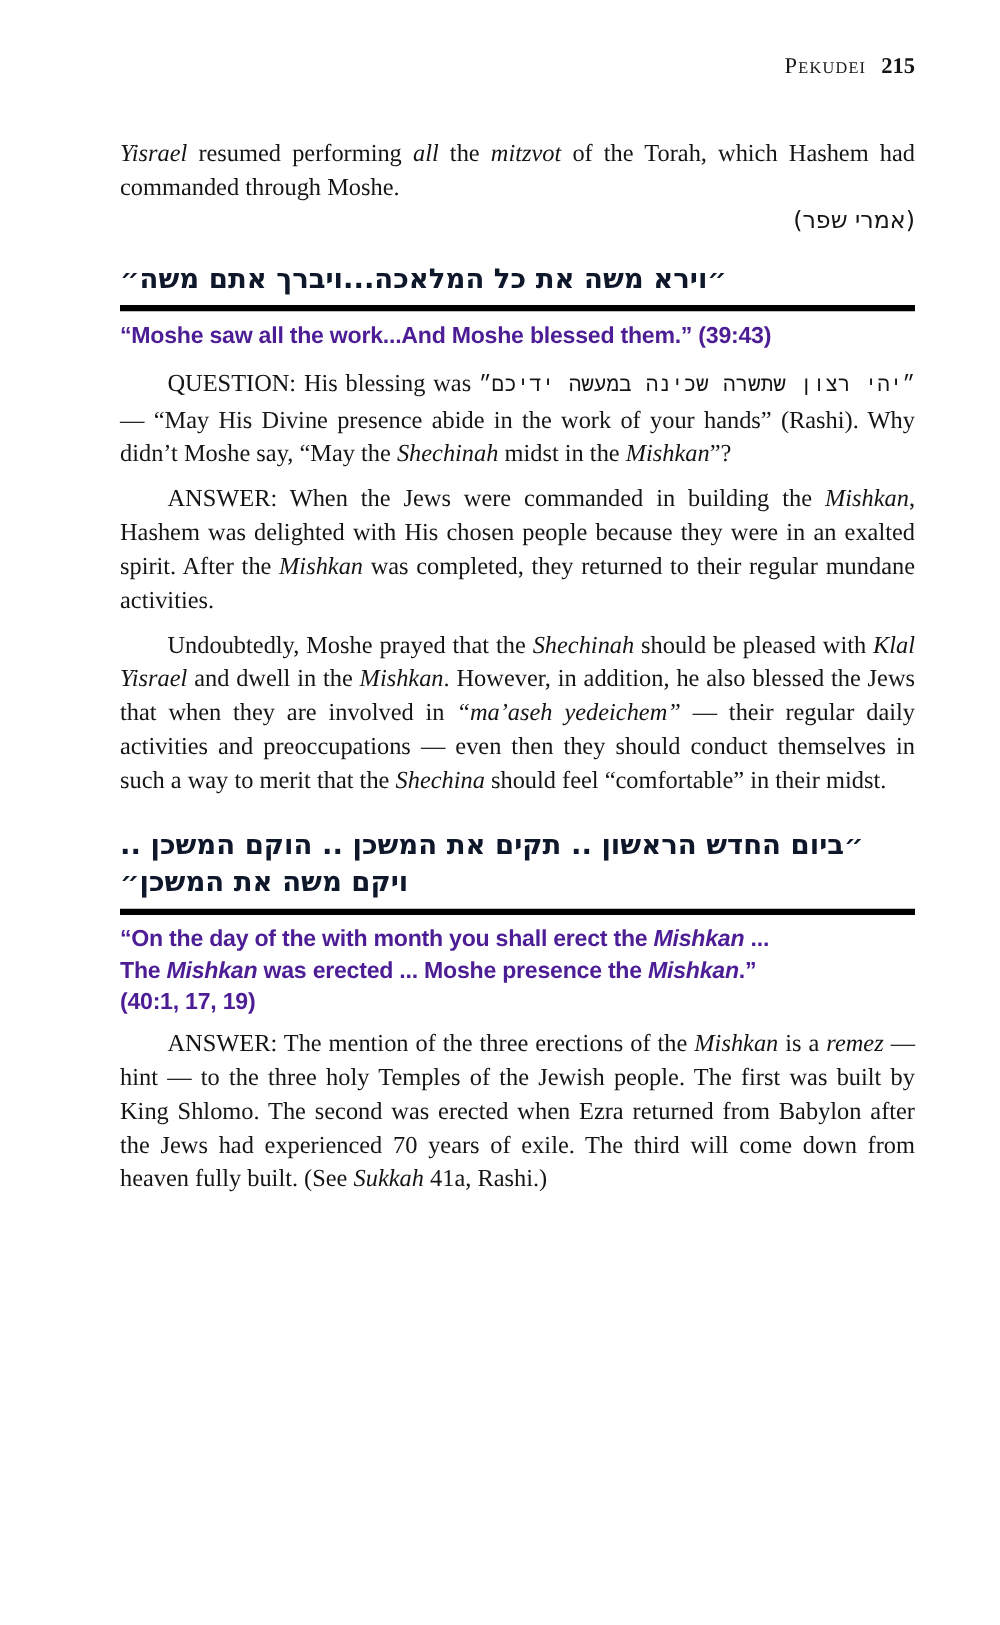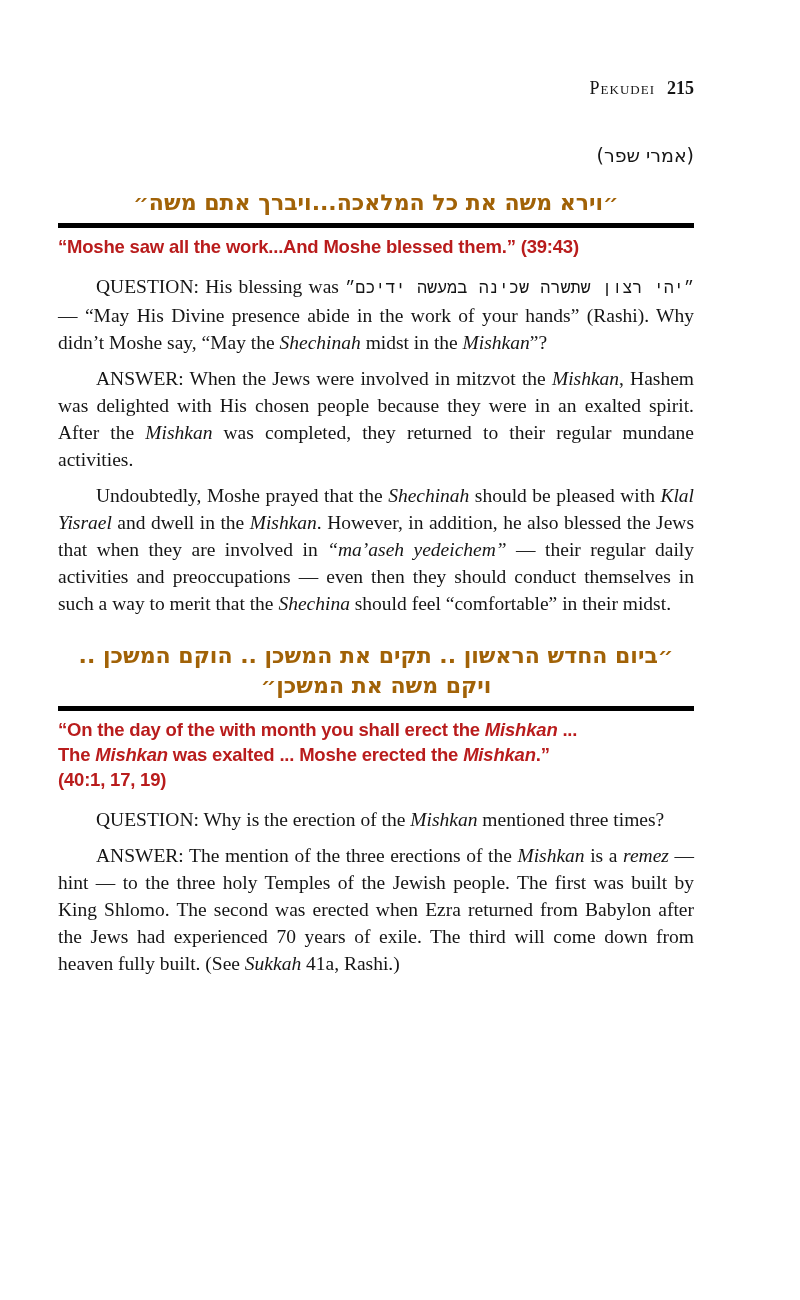--- a/index.html
+++ b/index.html
@@ -6,22 +6,22 @@
     margin: 0;
     padding: 0;
     background: #ffffff;
     width: 800px;
     height: 1300px;
     overflow: hidden;
   }
   .page {
     position: relative;
     width: 636px;
-    margin-left: 58px;
-    padding-top: 78px;
+    margin-left: 96px;
+    padding-top: 42px;
     color: #151515;
     font-family: "Liberation Serif", serif;
   }
   .header {
     text-align: right;
     font-size: 18px;
     line-height: 20px;
     margin-bottom: 48px;
   }
   .parsha {
@@ -57,64 +57,64 @@
     direction: rtl;
     text-align: left; 
     text-align: right;
     font-family: "DejaVu Sans", sans-serif;
     font-size: 19px;
     line-height: 18px;
     margin-top: 3px;
   }
   .heb-heading {
     direction: rtl;
-    text-align: center;
+    text-align: left;
     font-family: "DejaVu Sans", sans-serif;
     font-weight: bold;
     font-size: 22px;
     line-height: 30px;
     margin: 24px 0 0 0;
-    color: #a16207;
+    color: #0f172a;
   }
   .rule {
     height: 5px;
     background: #000;
     margin-top: 5px;
   }
   .eng-heading {
     font-family: "Liberation Sans", sans-serif;
     font-weight: bold;
     font-size: 18.5px;
     line-height: 25px;
     letter-spacing: -0.2px;
     margin: 6px 0 0 0;
-    color: #b91c1c;
+    color: #4c1d95;
   }
 </style>
 </head>
 <body>
 
 <div class="page">
 
   <div class="header">
     <span class="parsha">Pekudei</span><span class="pagenum">215</span>
   </div>
 
+  <p class="body intro"><span class="run-i">Yisrael</span><span> resumed performing </span><span class="run-i">all</span><span> the </span><span class="run-i">mitzvot</span><span> of the Torah, which Hashem had commanded through Moshe.</span></p>
   <div class="citation" dir="rtl">(אמרי שפר)</div>
 
   <section>
     <h2 class="heb-heading" dir="rtl">״וירא משה את כל המלאכה...ויברך אתם משה״</h2>
     <div class="rule"></div>
     <h3 class="eng-heading"><span>“Moshe saw all the work...And Moshe blessed them.” (39:43)</span></h3>
     <p class="body indent after-heading"><span>QUESTION: His blessing was </span><span class="run-he" dir="rtl">״יהי רצון שתשרה שכינה במעשה ידיכם״</span><span> — “May His Divine presence abide in the work of your hands” (Rashi). Why didn’t Moshe say, “May the </span><span class="run-i">Shechinah</span><span> midst in the </span><span class="run-i">Mishkan</span><span>”?</span></p>
-    <p class="body indent"><span>ANSWER: When the Jews were involved in mitzvot the </span><span class="run-i">Mishkan</span><span>, Hashem was delighted with His chosen people because they were in an exalted spirit. After the </span><span class="run-i">Mishkan</span><span> was completed, they returned to their regular mundane activities.</span></p>
+    <p class="body indent"><span>ANSWER: When the Jews were commanded in building the </span><span class="run-i">Mishkan</span><span>, Hashem was delighted with His chosen people because they were in an exalted spirit. After the </span><span class="run-i">Mishkan</span><span> was completed, they returned to their regular mundane activities.</span></p>
     <p class="body indent"><span>Undoubtedly, Moshe prayed that the </span><span class="run-i">Shechinah</span><span> should be pleased with </span><span class="run-i">Klal Yisrael</span><span> and dwell in the </span><span class="run-i">Mishkan</span><span>. However, in addition, he also blessed the Jews that when they are involved in </span><span class="run-i">“ma’aseh yedeichem”</span><span> — their regular daily activities and preoccupations — even then they should conduct themselves in such a way to merit that the </span><span class="run-i">Shechina</span><span> should feel “comfortable” in their midst.</span></p>
   </section>
 
   <section>
     <h2 class="heb-heading" dir="rtl">״ביום החדש הראשון .. תקים את המשכן .. הוקם המשכן .. ויקם משה את המשכן״</h2>
     <div class="rule"></div>
-    <h3 class="eng-heading"><span>“On the day of the with month you shall erect the </span><span class="run-bi">Mishkan</span><span> ...</span><br><span>The </span><span class="run-bi">Mishkan</span><span> was exalted ... Moshe erected the </span><span class="run-bi">Mishkan</span><span>.”</span><br><span>(40:1, 17, 19)</span></h3>
-    <p class="body indent after-heading"><span>QUESTION: Why is the erection of the </span><span class="run-i">Mishkan</span><span> mentioned three times?</span></p>
+    <h3 class="eng-heading"><span>“On the day of the with month you shall erect the </span><span class="run-bi">Mishkan</span><span> ...</span><br><span>The </span><span class="run-bi">Mishkan</span><span> was erected ... Moshe presence the </span><span class="run-bi">Mishkan</span><span>.”</span><br><span>(40:1, 17, 19)</span></h3>
     <p class="body indent"><span>ANSWER: The mention of the three erections of the </span><span class="run-i">Mishkan</span><span> is a </span><span class="run-i">remez</span><span> — hint — to the three holy Temples of the Jewish people. The first was built by King Shlomo. The second was erected when Ezra returned from Babylon after the Jews had experienced 70 years of exile. The third will come down from heaven fully built. (See </span><span class="run-i">Sukkah</span><span> 41a, Rashi.)</span></p>
   </section>
 
 </div>
 
 </body></html>

